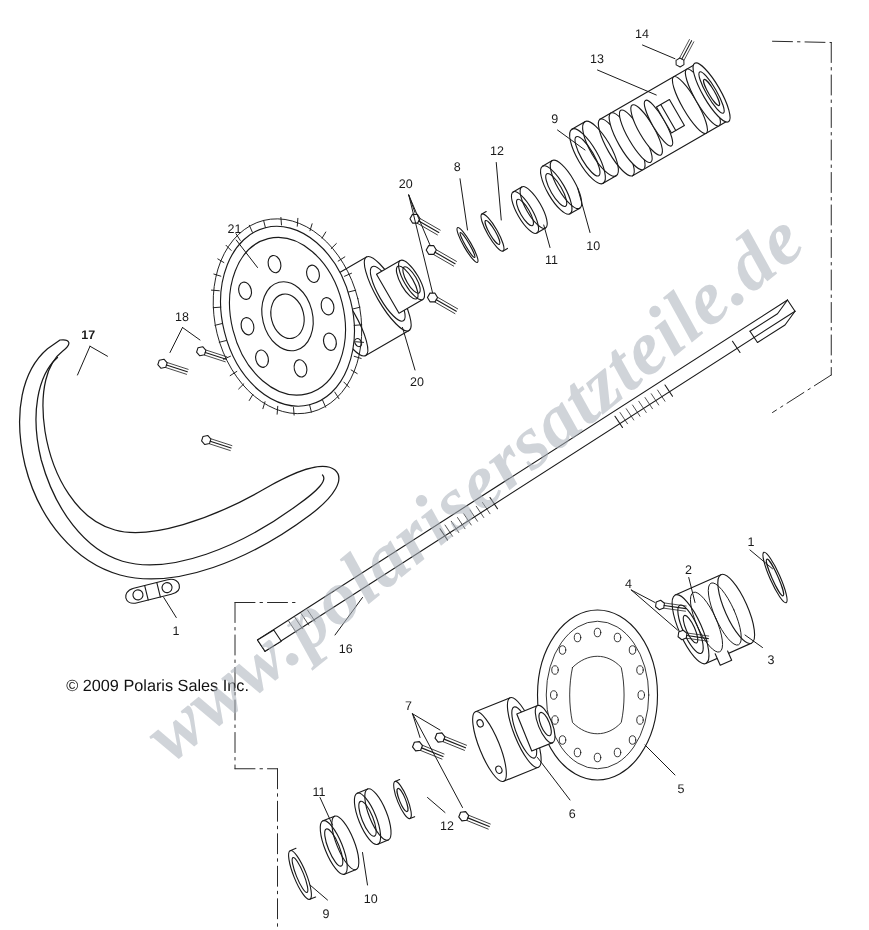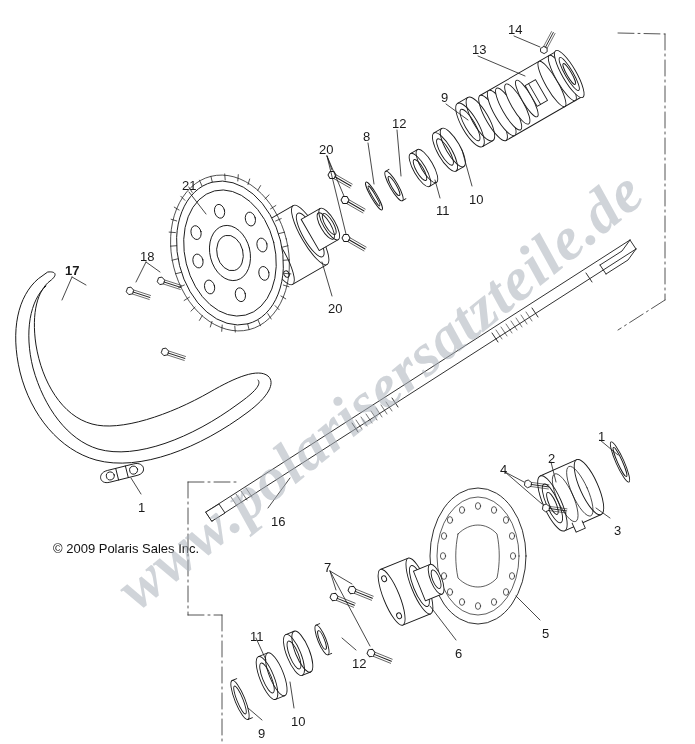--- a/index.html
+++ b/index.html
@@ -18,21 +18,21 @@
   #diagram-svg {
     position: absolute;
     left: 0;
     top: 0;
     width: 695px;
     height: 744px;
   }
   .callout {
     position: absolute;
     font-family: "Liberation Sans", sans-serif;
-    font-size: 13px;
+    font-size: 10px;
     color: #1a1a1a;
     white-space: nowrap;
     line-height: 1;
     user-select: none;
   }
   #copyright {
     position: absolute;
     left: 53px;
     top: 541px;
     font-family: "Liberation Sans", sans-serif;

